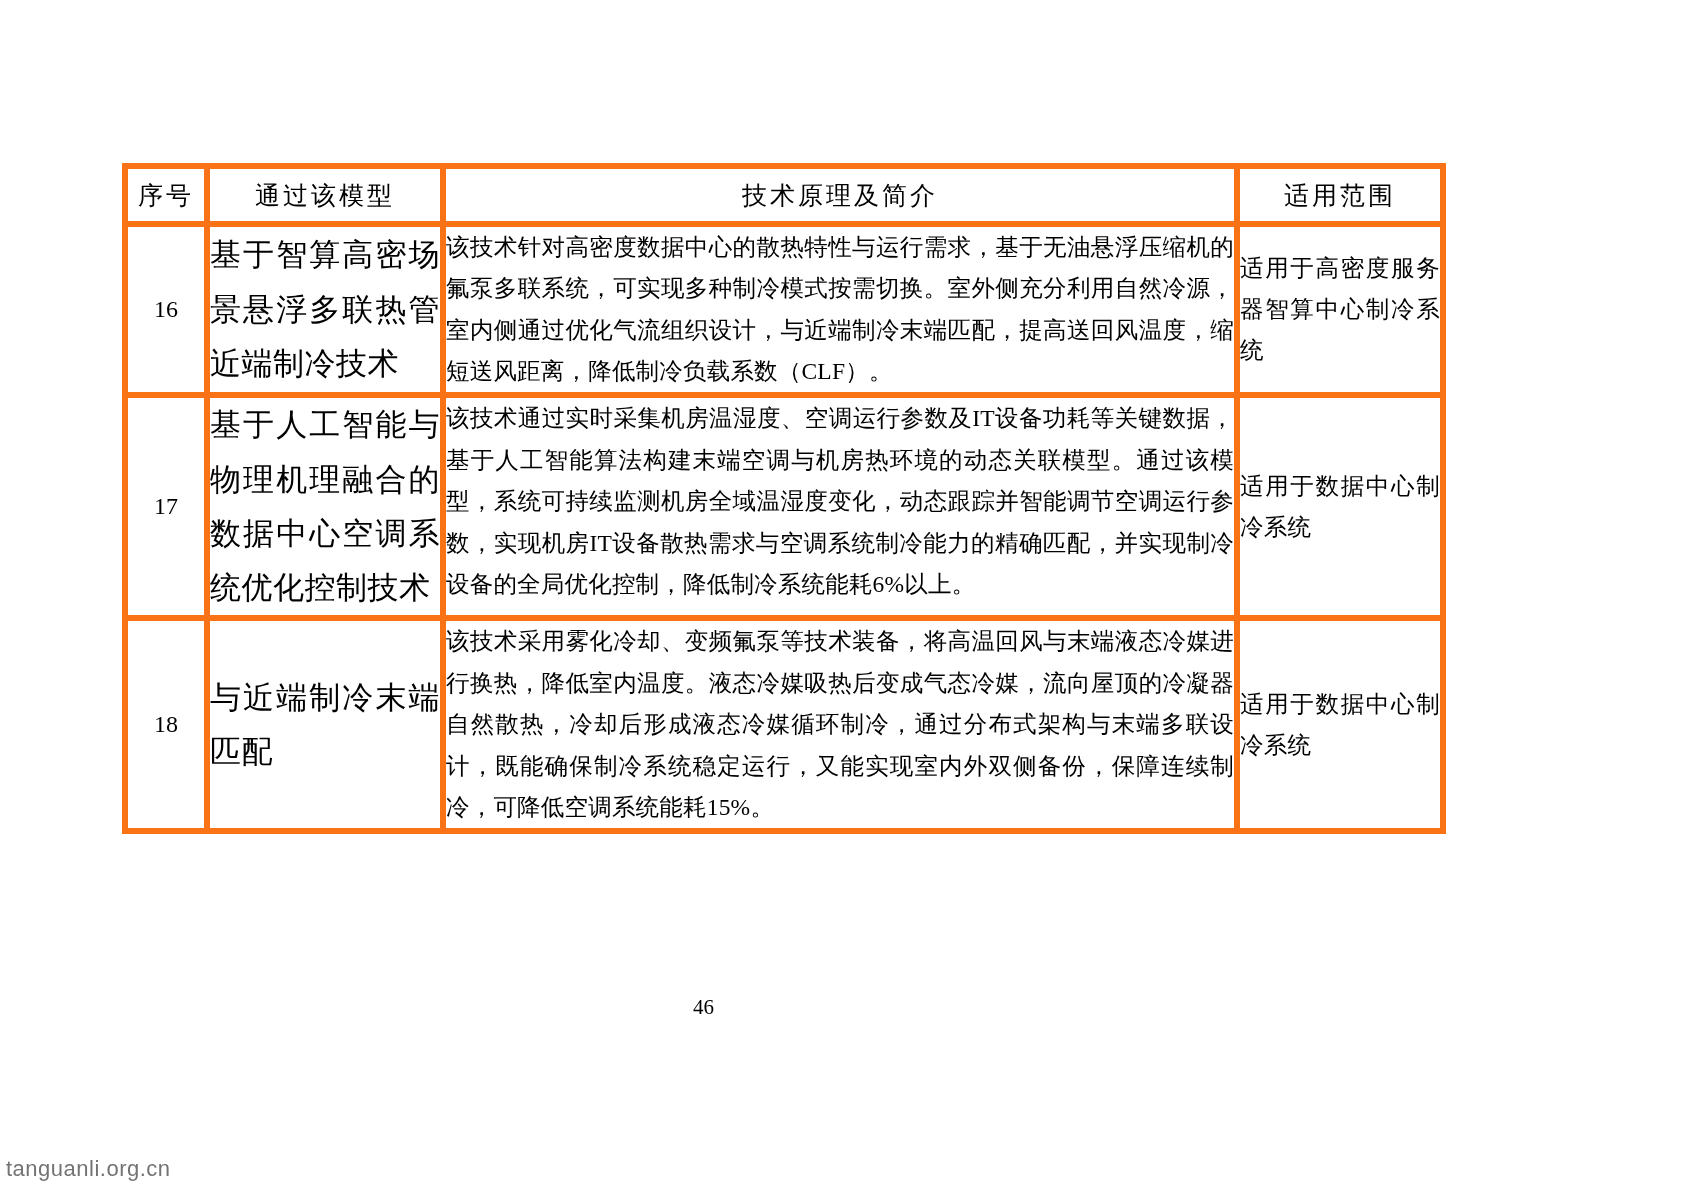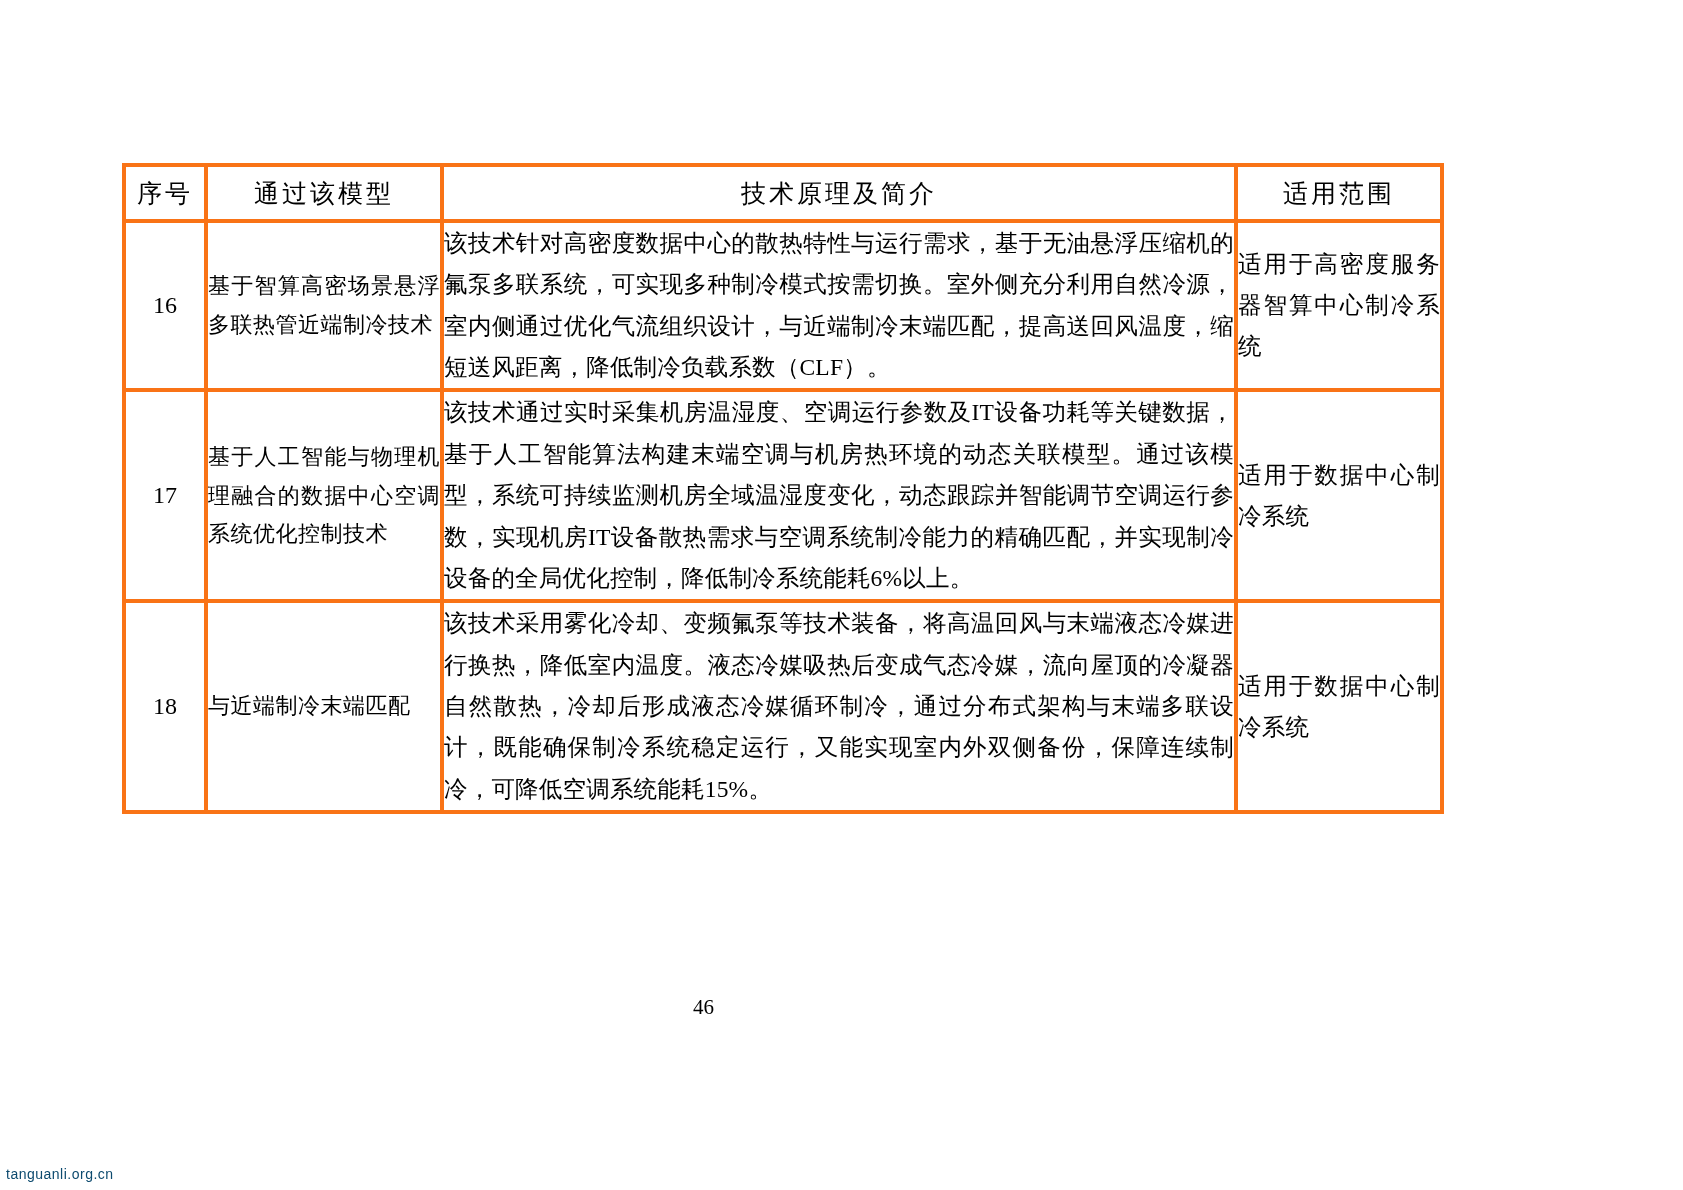--- a/index.html
+++ b/index.html
@@ -25,21 +25,21 @@
   }
   .tech-table {
     position: absolute;
     left: 122px;
     top: 163px;
     width: 1318px;
     border-collapse: collapse;
     table-layout: fixed;
   }
   .tech-table td, .tech-table th {
-    border: 4px solid #f97316;
+    border: 6px solid #f97316;
     vertical-align: middle;
     padding: 0;
   }
   .col-no      { width: 82px; }
   .col-name    { width: 236px; }
   .col-desc    { width: 794px; }
   .col-scope   { width: 206px; }
 
   thead th {
     text-align: center;
@@ -47,21 +47,21 @@
     font-size: 25px;
     height: 52px;
     letter-spacing: 3px;
   }
   .cell-no {
     text-align: center;
     font-size: 24px;
     font-family: "Liberation Serif", serif;
   }
   .cell-name {
-    font-size: 22px;
+    font-size: 31px;
     line-height: 1.75;
     padding: 10px 12px 10px 14px;
     text-align: justify;
     text-justify: inter-ideograph;
     letter-spacing: 0.5px;
   }
   .cell-desc {
     font-size: 23.5px;
     line-height: 1.76;
     padding: 10px 14px 10px 12px;
@@ -86,23 +86,23 @@
     top: 995px;
     width: 1407px;
     text-align: center;
     font-size: 21px;
     font-family: "Liberation Serif", serif;
   }
   .watermark {
     position: absolute;
     left: 6px;
     bottom: 8px;
-    font-size: 14px;
+    font-size: 22px;
     font-family: "Liberation Sans", sans-serif;
-    color: #0c4a6e;
+    color: #737373;
     letter-spacing: 0.5px;
   }
 </style>
 </head>
 <body>
 
 <div class="page">
 
   <table class="tech-table">
     <colgroup>

